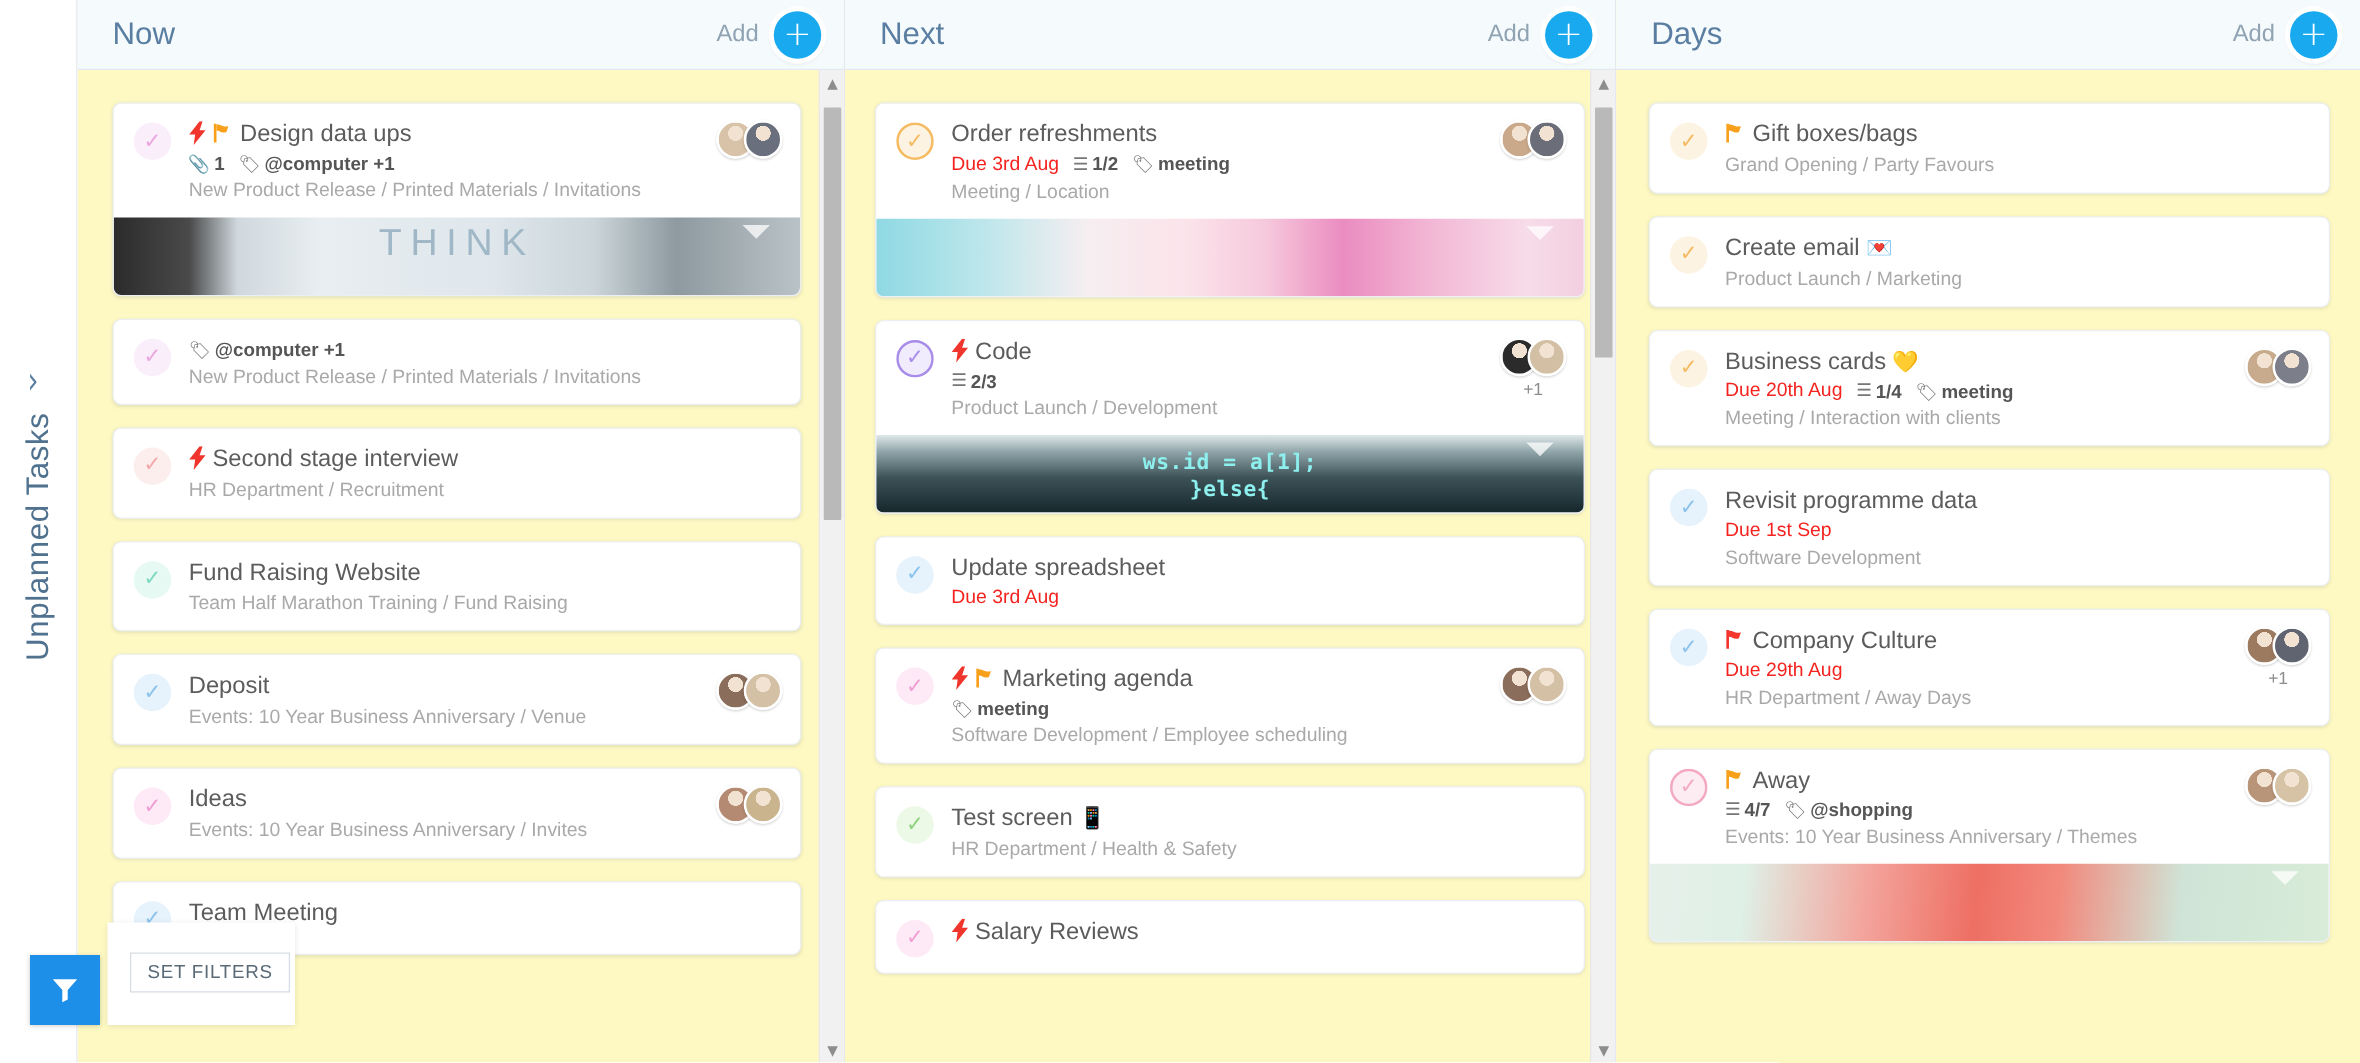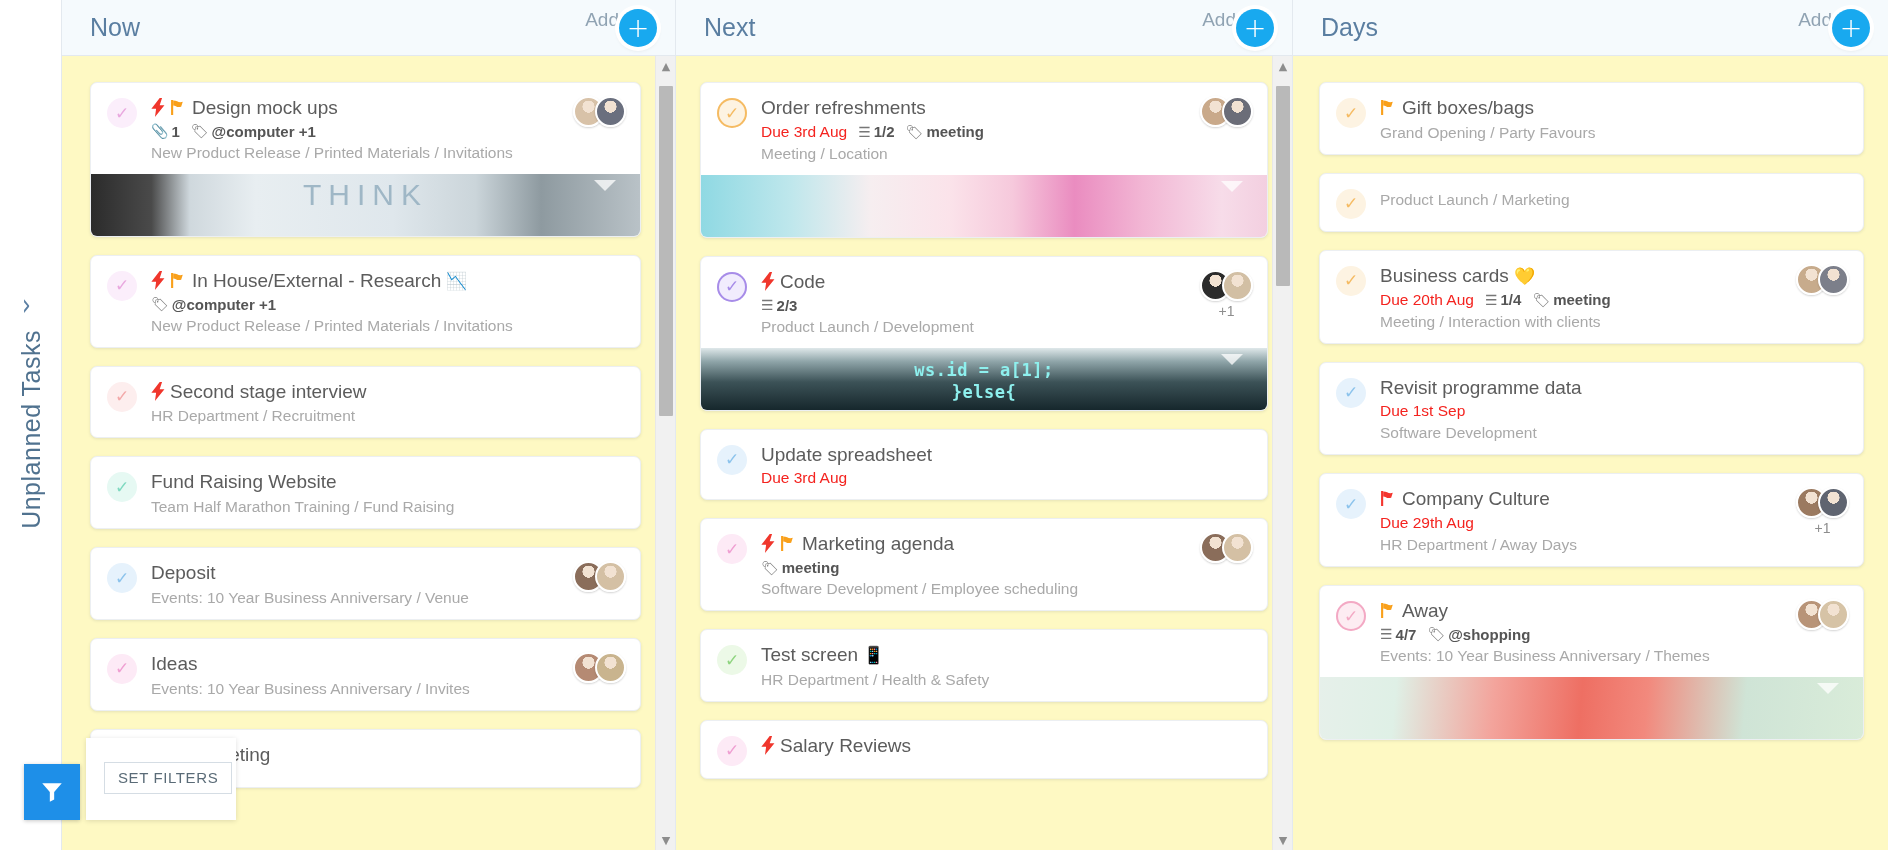--- a/index.html
+++ b/index.html
@@ -68,21 +68,21 @@
   .col.c3 { flex: 1 1 auto; border-right: none; }
 
   .col-head {
     height: 56px; flex: 0 0 56px;
     background: #f5fafd;
     border-bottom: 1px solid #e3e9ef;
     display: flex; align-items: center;
     padding: 0 18px 0 28px;
   }
   .col-title { font-size: 25px; color: #5a7ea1; font-weight: 400; }
-  .col-actions { margin-left: auto; display: flex; }
+  .col-actions { margin-left: auto; display: flex; align-items: center; gap: 12px; }
   .add-label { font-size: 19px; color: #90a3b3; }
   .add-btn {
     width: 38px; height: 38px; border-radius: 50%;
     background: #18a9ef; color: #fff;
     display: flex; align-items: center; justify-content: center;
     font-size: 27px; line-height: 1; font-weight: 300;
     box-shadow: 0 0 0 4px #fff, 0 2px 5px rgba(0,0,0,.22);
     font-family: "DejaVu Sans", sans-serif;
   }
 
@@ -211,21 +211,21 @@
         <div class="col-body">
           <div class="card">
             <div class="card-row">
               <div class="check" style="background:#fbeefb;color:#e9a8df;">✓</div>
               <div class="card-main">
                 <div class="card-title"><svg width="15" height="19" viewBox="0 0 12 16" style="vertical-align:-3px;margin-right:4px;">
                     <path d="M7 0L0 9h4l-1 7 8-10H7l2-6z" fill="#f0362c"></path>
                   </svg><svg width="17" height="19" viewBox="0 0 16 16" style="vertical-align:-3px;margin-right:5px;">
                     <path d="M2 1v14" stroke="#f9a01b" stroke-width="2" fill="none"></path>
                     <path d="M3 1.5c4 0 5 2.5 9 1.2L10.5 7.2c-4 1.3-5-1.2-7.5-1.2z" fill="#f9a01b"></path>
-                  </svg><span>Design mock ups</span></div>
+                  </svg><span>Design data ups</span></div>
                 <div class="meta">
                   <span class="chip"><span class="gl">📎</span>1</span>
                   <span class="chip"><span class="gl">🏷</span>@computer +1</span>
                 </div>
                 <div class="path">New Product Release / Printed Materials / Invitations</div>
               </div>
               <div class="avatars">
                 <div class="av-row">
                   <span class="av" style="background:radial-gradient(circle at 50% 32%,#f2e2d2 0 26%,#d8c2a8 27% 100%);"></span>
                   <span class="av" style="background:radial-gradient(circle at 50% 32%,#f2e2d2 0 26%,#6a6f7e 27% 100%);"></span>
@@ -234,26 +234,20 @@
             </div>
             <div class="cover" style="background:linear-gradient(90deg,#2b2b2b 0%,#4a4a4a 11%,#cfd8dd 18%,#e8eef1 30%,#dfe7ec 55%,#cbd5da 70%,#8e9aa0 82%,#b9c2c7 100%);">
               <div class="caret"></div>
               <div class="think">THINK</div>
             </div>
           </div>
           <div class="card">
             <div class="card-row">
               <div class="check" style="background:#fbeefb;color:#e9a8df;">✓</div>
               <div class="card-main">
-                <div class="card-title"><svg width="15" height="19" viewBox="0 0 12 16" style="vertical-align:-3px;margin-right:4px;">
-                    <path d="M7 0L0 9h4l-1 7 8-10H7l2-6z" fill="#f0362c"></path>
-                  </svg><svg width="17" height="19" viewBox="0 0 16 16" style="vertical-align:-3px;margin-right:5px;">
-                    <path d="M2 1v14" stroke="#f9a01b" stroke-width="2" fill="none"></path>
-                    <path d="M3 1.5c4 0 5 2.5 9 1.2L10.5 7.2c-4 1.3-5-1.2-7.5-1.2z" fill="#f9a01b"></path>
-                  </svg><span>In House/External - Research</span> <span class="emj">📉</span></div>
                 <div class="meta">
                   <span class="chip"><span class="gl">🏷</span>@computer +1</span>
                 </div>
                 <div class="path">New Product Release / Printed Materials / Invitations</div>
               </div>
             </div>
           </div>
           <div class="card">
             <div class="card-row">
               <div class="check" style="background:#fdeeee;color:#f3a9a9;">✓</div>
@@ -457,20 +451,21 @@
                     <path d="M3 1.5c4 0 5 2.5 9 1.2L10.5 7.2c-4 1.3-5-1.2-7.5-1.2z" fill="#f9a01b"></path>
                   </svg><span>Gift boxes/bags</span></div>
                 <div class="path">Grand Opening / Party Favours</div>
               </div>
             </div>
           </div>
           <div class="card">
             <div class="card-row">
               <div class="check" style="background:#fdf3e2;color:#f5bb63;">✓</div>
               <div class="card-main">
+                <div class="card-title"><span>Create email</span> <span class="emj">💌</span></div>
                 <div class="path">Product Launch / Marketing</div>
               </div>
             </div>
           </div>
           <div class="card">
             <div class="card-row">
               <div class="check" style="background:#fdf3e2;color:#f5bb63;">✓</div>
               <div class="card-main">
                 <div class="card-title"><span>Business cards</span> <span class="emj">💛</span></div>
                 <div class="meta">

